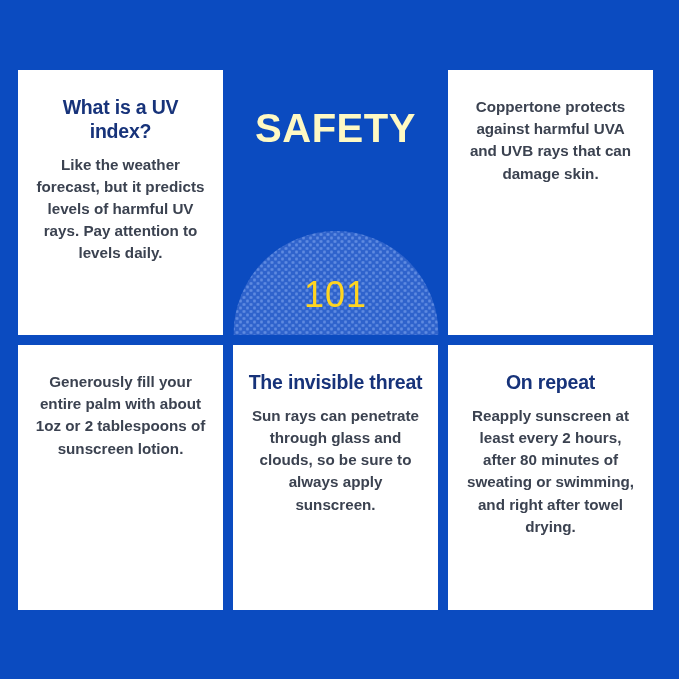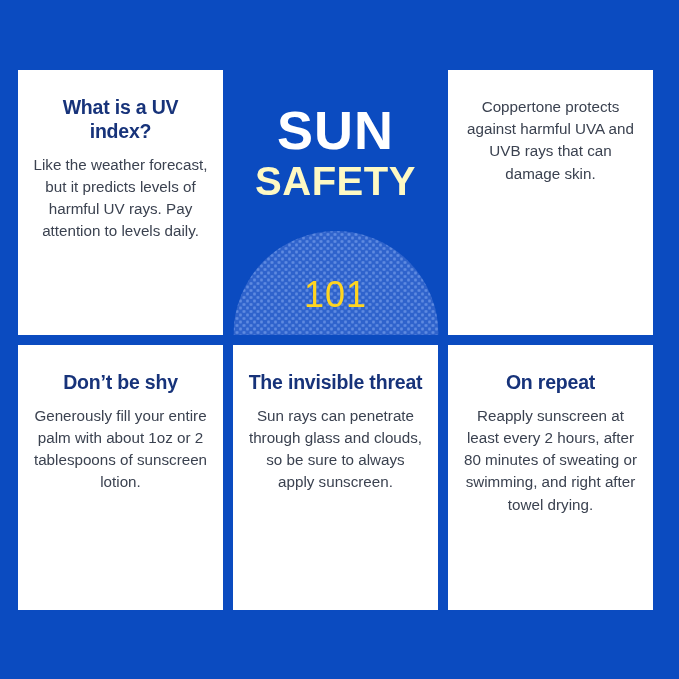--- a/index.html
+++ b/index.html
@@ -51,20 +51,21 @@
     font-weight: bold;
     line-height: 1.22;
     margin: 0 0 10px 0;
     letter-spacing: -0.2px;
   }
   .card-body {
     color: #3b4250;
     font-size: 15.2px;
     line-height: 1.46;
     margin: 0;
+    font-weight: bold;
   }
   
   .hero {
     position: relative;
     width: 100%;
     height: 100%;
     display: flex;
     flex-direction: column;
     align-items: center;
     justify-content: flex-start;
@@ -125,32 +126,30 @@
   <div class="grid">
 
     <div class="card">
       <h2 class="card-title">What is a UV index?</h2>
       <p class="card-body">Like the weather forecast, but it predicts levels of harmful UV rays. Pay attention to levels daily.</p>
     </div>
 
     <div class="card center-hero">
       <div class="hero">
         <div class="hero-dome"></div>
-        <div class="hero-sun">SUN</div>
         <div class="hero-safety">SAFETY</div>
         <div class="hero-101">101</div>
       </div>
     </div>
 
     <div class="card">
       <p class="card-body">Coppertone protects against harmful UVA and UVB rays that can damage skin.</p>
     </div>
 
     <div class="card">
-      <h2 class="card-title">Don’t be shy</h2>
       <p class="card-body">Generously fill your entire palm with about 1oz or 2 tablespoons of sunscreen lotion.</p>
     </div>
 
     <div class="card">
       <h2 class="card-title">The invisible threat</h2>
       <p class="card-body">Sun rays can penetrate through glass and clouds, so be sure to always apply sunscreen.</p>
     </div>
 
     <div class="card">
       <h2 class="card-title">On repeat</h2>

